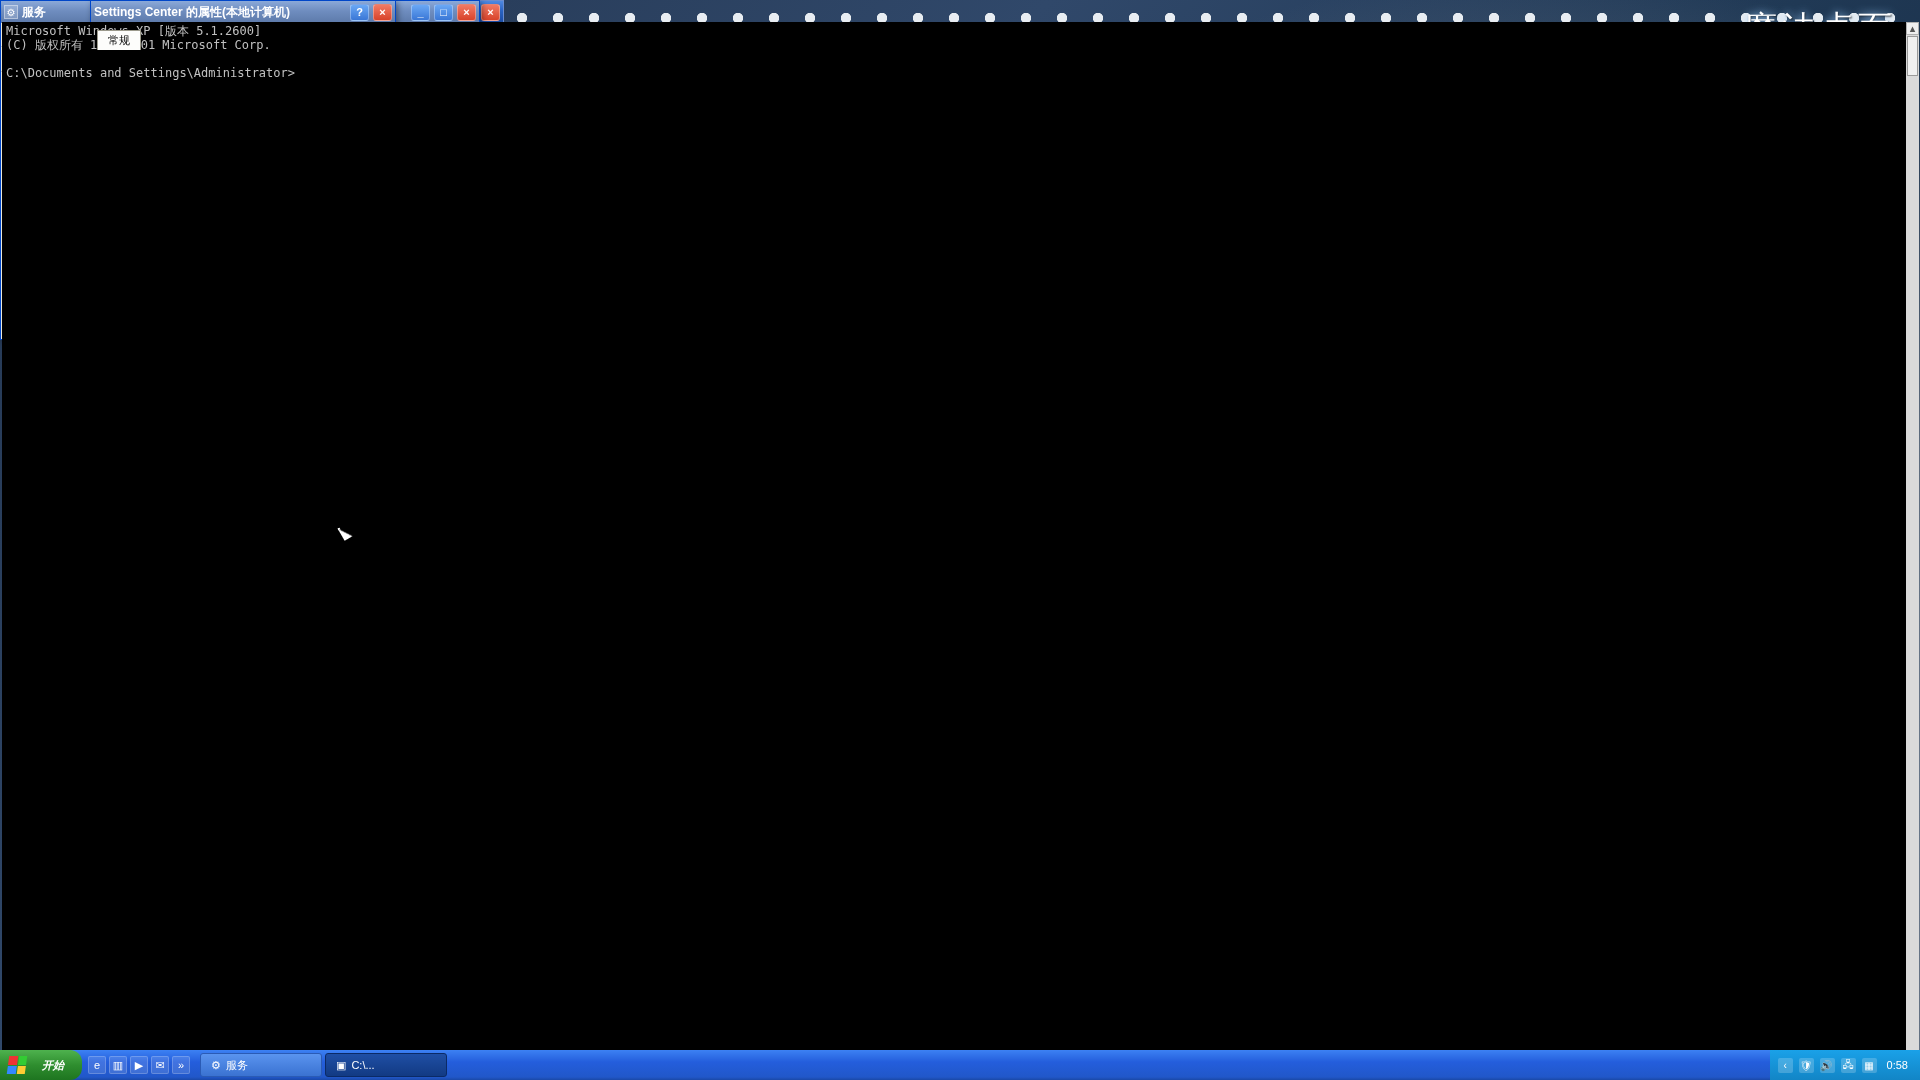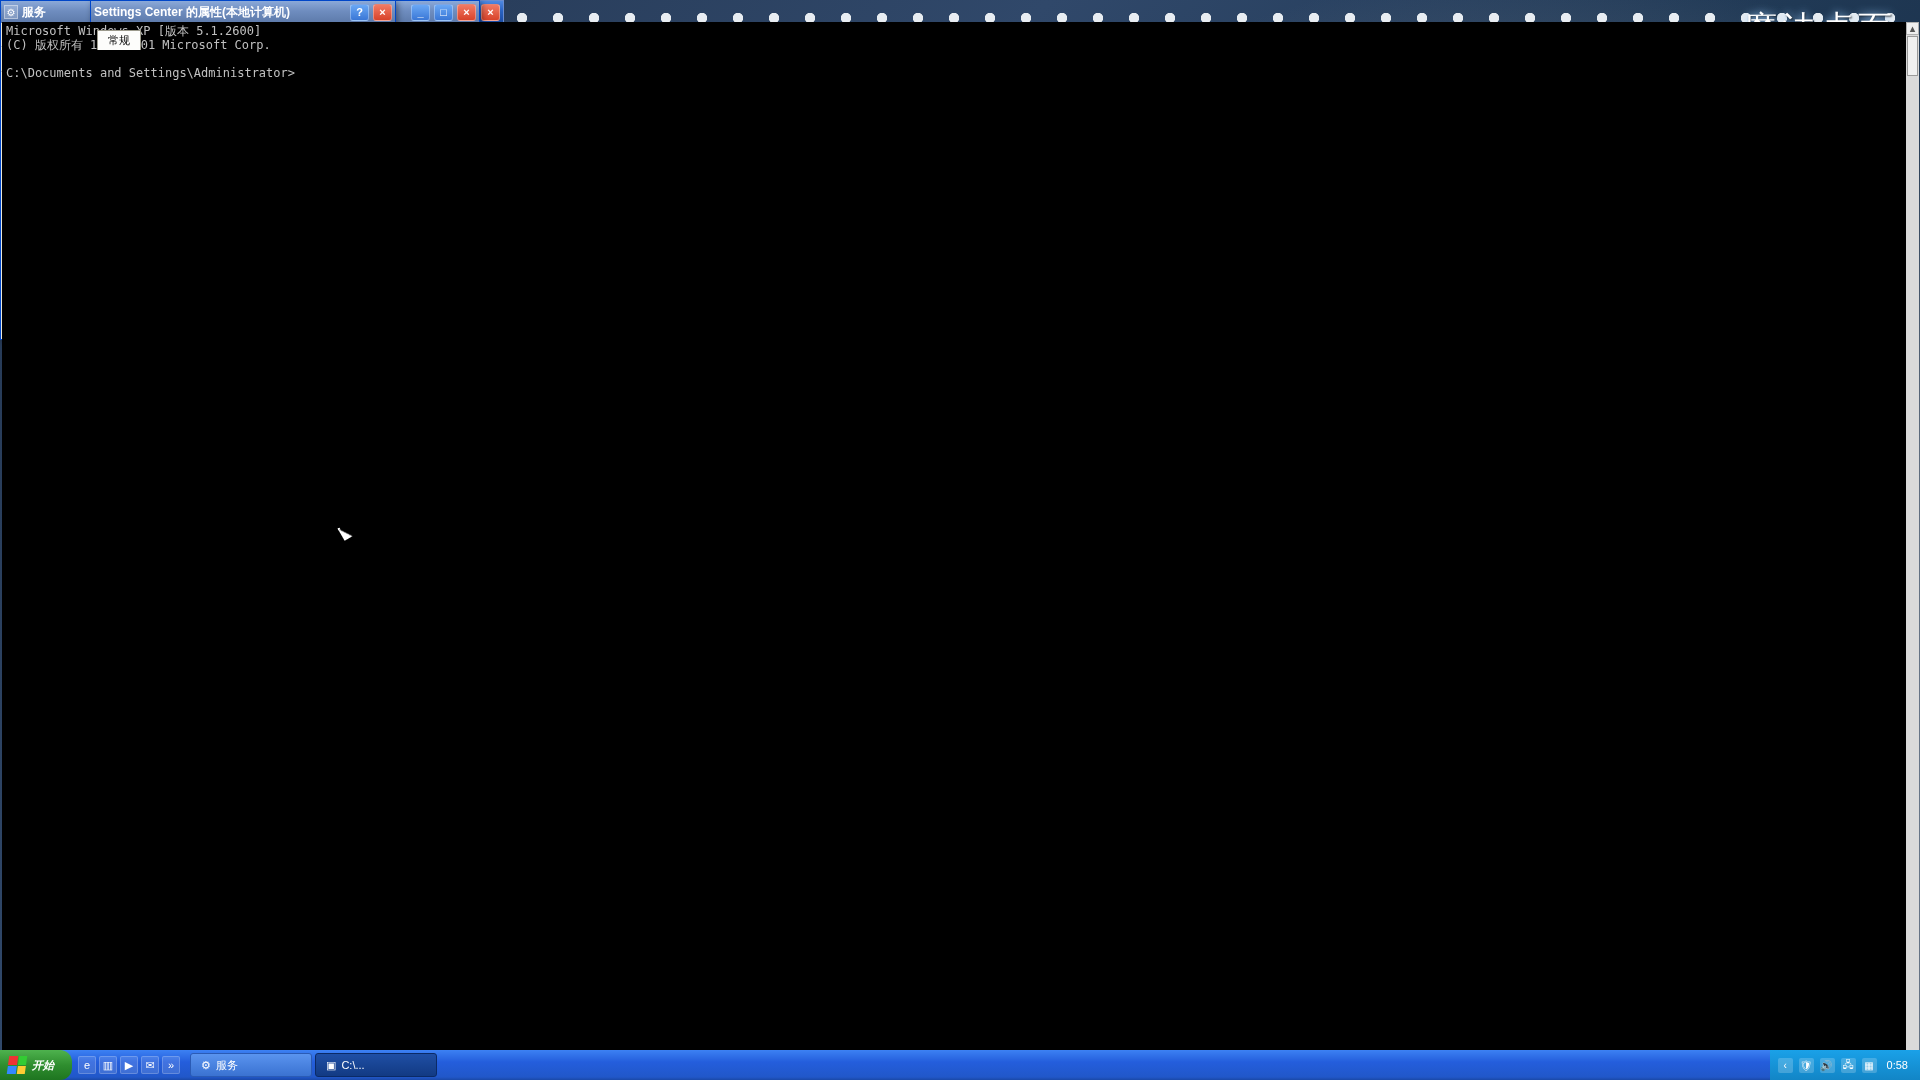--- a/index.html
+++ b/index.html
@@ -83,21 +83,21 @@
 #cmdwin .term { position:absolute; top:22px; left:2px; right:14px; bottom:2px; background:#000; color:#c0c0c0;
   font-family: "Fixedsys","Lucida Console",monospace; font-size:12px; line-height:14px; padding:2px 4px; white-space:pre; }
 #cmdwin .vscroll{position:absolute;top:22px;right:1px;bottom:1px;width:13px;background:#dadada;}
 #cmdwin .vscroll .thumb{position:absolute;left:1px;right:1px;top:14px;height:40px;background:#f0f0f0;border:1px solid #9a9a9a;}
 #cmdwin .vscroll .arr{position:absolute;left:0;right:0;height:13px;background:#efefef;border:1px solid #b0b0b0;display:flex;align-items:center;justify-content:center;color:#555;}
 #cmdwin .vscroll .arr.up{top:0}#cmdwin .vscroll .arr.dn{bottom:0}
 
 
 #taskbar { position:absolute; left:0; right:0; bottom:0; height:30px;
   background: linear-gradient(#3c81f3,#245edc 40%,#2157c9 90%,#1a49a8); display:flex; align-items:stretch; color:#fff; }
-#startbtn { display:flex; align-items:center; gap:6px; padding:0 18px 0 8px;
+#startbtn { display:flex; align-items:center; gap:16px; padding:0 18px 0 8px;
   background: linear-gradient(#4eb24e,#2f8e2f 50%,#1e7520); border-radius:0 12px 12px 0; font-weight:bold; font-style:italic; font-size:15px; }
 #startbtn .logo { width:18px;height:18px; display:grid; grid-template:1fr 1fr/1fr 1fr; gap:1px; transform:skewX(-8deg); }
 #startbtn .logo span:nth-child(1){background:#e33;} #startbtn .logo span:nth-child(2){background:#3c3;}
 #startbtn .logo span:nth-child(3){background:#38f;} #startbtn .logo span:nth-child(4){background:#fc3;}
 #qlaunch { display:flex; align-items:center; gap:3px; padding:0 6px; }
 #qlaunch .q { width:18px;height:18px;background:#ffffff22;border:1px solid #ffffff33;border-radius:2px;display:flex;align-items:center;justify-content:center;font-size:11px;}
 #tasks { display:flex; align-items:center; gap:3px; padding:0 4px; }
 #tasks .task { height:24px; display:flex; align-items:center; gap:5px; padding:0 10px; min-width:122px;
   background: linear-gradient(#5a94ef,#3a72d1); border:1px solid #2a5bb5; border-radius:3px; }
 #tasks .task.active { background: linear-gradient(#1f4fa5,#123a83); border-color:#0b2a66; }

